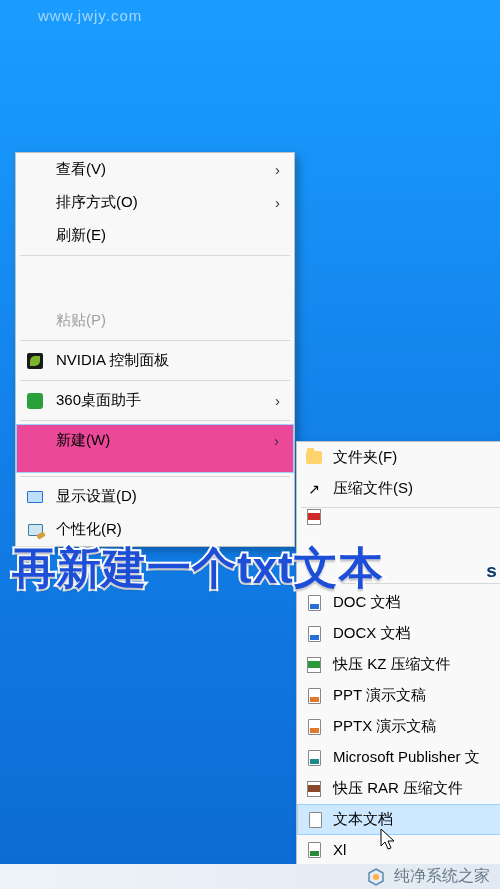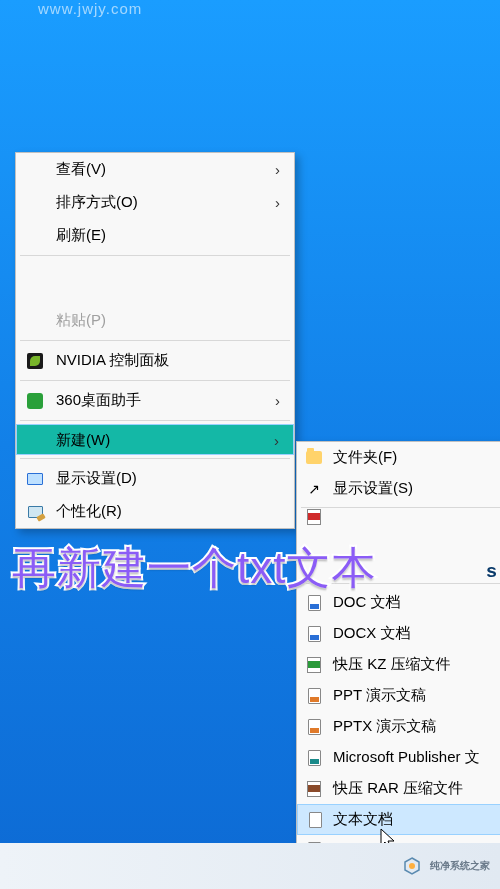--- a/index.html
+++ b/index.html
@@ -2,34 +2,34 @@
 <html><head>
 <meta charset="utf-8">
 <style>
   * { box-sizing: border-box; margin: 0; padding: 0; font-family: "Microsoft YaHei", "Segoe UI", sans-serif; }
   body {
     width: 500px; height: 889px; overflow: hidden;
     background: linear-gradient(180deg, #1a9dff 0%, #1280e8 50%, #0d6ad4 100%);
     position: relative;
   }
   .watermark-top {
-    position: absolute; top: 0; left: 38px;
+    position: absolute; top: 7px; left: 38px;
     color: rgba(255,255,255,0.6); font-size: 15px; letter-spacing: 1px;
   }
   .context-menu {
     position: absolute; top: 152px; left: 15px;
     width: 280px; background: #f8f8f8; border: 1px solid #c0c0c0;
     box-shadow: 4px 4px 8px rgba(0,0,0,0.25);
     font-size: 15px; color: #000;
   }
   .context-menu .item {
     display: flex; align-items: center; padding: 7px 12px 7px 40px;
     position: relative; white-space: nowrap;
   }
-  .context-menu .item.highlighted { background: #14b8a6; border: 1px solid #99d1ff; padding: 6px 11px 4px 39px; }
+  .context-menu .item.highlighted { background: #ec4899; border: 1px solid #99d1ff; padding: 6px 11px 22px 39px; }
   .context-menu .item .icon {
     position: absolute; left: 10px; width: 18px; height: 18px;
     display: flex; align-items: center; justify-content: center;
   }
   .context-menu .item .arrow {
     position: absolute; right: 14px; font-size: 15px; color: #333;
   }
   .context-menu .item .shortcut { position: absolute; right: 30px; color: #222; }
   .context-menu .sep { height: 1px; background: #d8d8d8; margin: 3px 4px; }
   .context-menu .item.disabled { color: #a0a0a0; margin-top: 48px; }
@@ -44,38 +44,38 @@
     position: relative; white-space: nowrap;
   }
   .submenu .item.highlighted { background: #cde8ff; border: 1px solid #99d1ff; padding: 5px 9px 5px 35px; }
   .submenu .item .icon {
     position: absolute; left: 8px; width: 18px; height: 18px;
     display: flex; align-items: center; justify-content: center;
   }
   .submenu .sep { height: 1px; background: #d8d8d8; margin: 3px 4px; }
   .caption {
     position: absolute; top: 539px; left: 12px;
-    font-size: 44px; font-weight: 400;
-    color: #8b5cf6;
+    font-size: 44px; font-weight: 700;
+    color: #1d4ed8;
     -webkit-text-stroke: 4px #ffffff;
     paint-order: stroke fill;
     text-shadow: 0 0 2px #fff, 0 2px 2px rgba(0,0,0,0.3);
     letter-spacing: 1px;
     text-align: right;
   }
   .caption-side {
     position: absolute; top: 558px; right: -40px;
     font-size: 19px; font-weight: 700; color: #0a3a6a;
     text-shadow: 0 0 2px #fff;
   }
   .bottom-bar {
-    position: absolute; bottom: 0; left: 0; right: 0; height: 46px;
+    position: absolute; bottom: 0; left: 0; right: 0; height: 25px;
     background: linear-gradient(90deg, #eef3f8 0%, #e1e9f2 100%);
     display: flex; align-items: center; justify-content: flex-end;
-    padding: 0 10px; font-size: 10px; color: #6a7a8a; font-weight: bold;
+    padding: 0 10px; font-size: 16px; color: #6a7a8a;
   }
   .bottom-bar .logo {
     width: 20px; height: 20px; margin-right: 8px;
   }
   .cursor {
     position: absolute; top: 828px; left: 380px; width: 18px; height: 24px;
     pointer-events: none;
   }
   .ic-folder { width:16px; height:13px; background:#ffd36b; border-radius:2px; position:relative; }
   .ic-folder::before { content:""; position:absolute; top:-3px; left:1px; width:7px; height:4px; background:#ffd36b; border-radius:1px 1px 0 0; }
@@ -156,21 +156,21 @@
   <div class="item">
     <span class="icon">
         <span class="ic-folder"></span>
       </span>
     <span>文件夹(F)</span>
   </div>
   <div class="item">
     <span class="icon">
         <span class="ic-shortcut">↗</span>
       </span>
-    <span>显示设置(S)</span>
+    <span>压缩文件(S)</span>
   </div>
   <div class="sep"></div>
   <div class="item">
     <span class="icon">
         <span class="ic-zip red"></span>
       </span>
   </div>
 
   <div class="sep" style="margin-top:60px;"></div>
   <div class="item">

